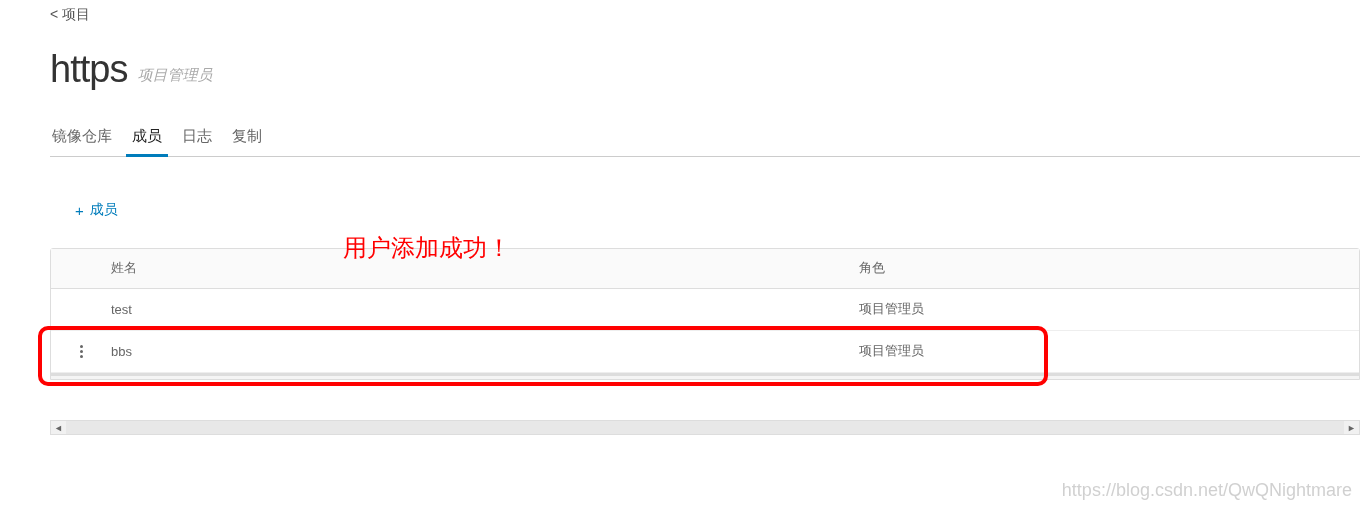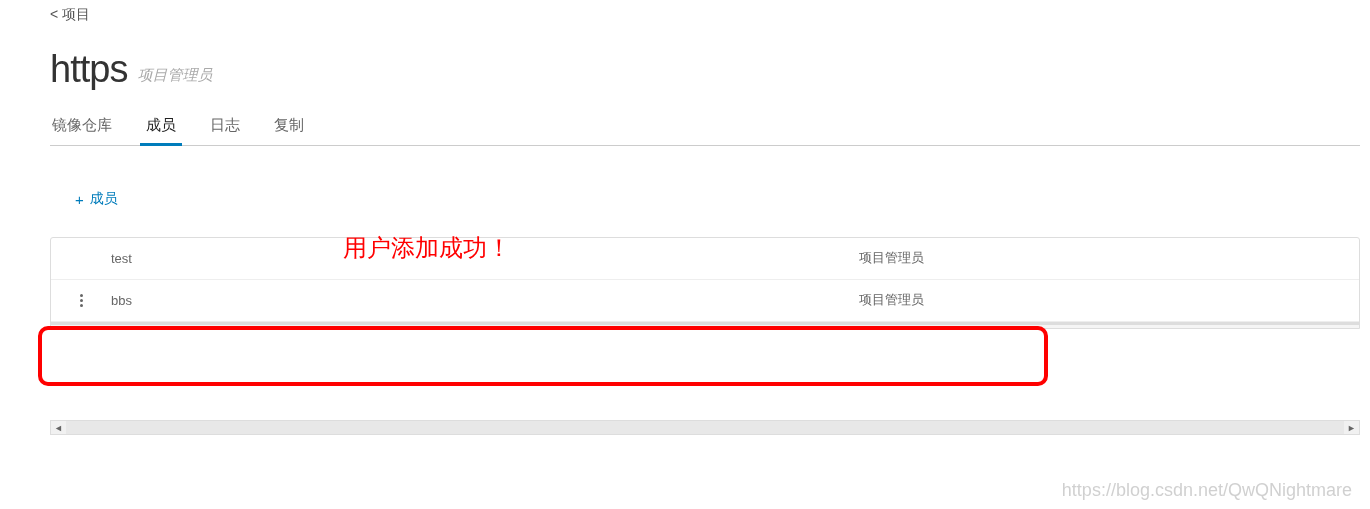--- a/index.html
+++ b/index.html
@@ -39,23 +39,23 @@
     .role-badge {
       font-size: 15px;
       font-style: italic;
       color: #aaa;
       margin-left: 10px;
       position: relative;
       top: -2px;
     }
     .tabs {
       display: flex;
-      margin-top: 25px;
+      margin-top: 36px;
       border-bottom: 1px solid #ccc;
-      gap: 30px;
+      gap: 16px;
     }
     .tab {
       padding: 0 2px 10px 2px;
       font-size: 15px;
       color: #666;
       cursor: pointer;
       position: relative;
     }
     .tab.active {
       color: #222;
@@ -222,20 +222,25 @@
     <div class="tab">复制</div>
   </div>
 
   <div class="content-area">
     <div class="add-member">
       <span class="plus-icon">+</span>
       <span>成员</span>
     </div>
 
     <div class="table-wrapper">
+      <div class="table-header">
+        <div class="col-actions"></div>
+        <div class="col-name">姓名</div>
+        <div class="col-role">角色</div>
+      </div>
 
       <div class="table-row">
         <div class="col-actions"></div>
         <div class="col-name">test</div>
         <div class="col-role">项目管理员</div>
       </div>
 
       <div class="table-row">
         <div class="col-actions">
           <div class="more-icon">

